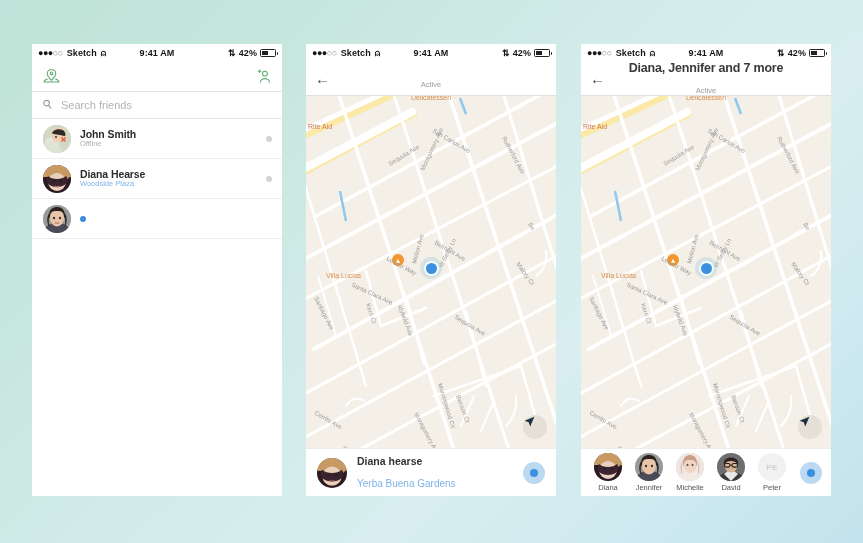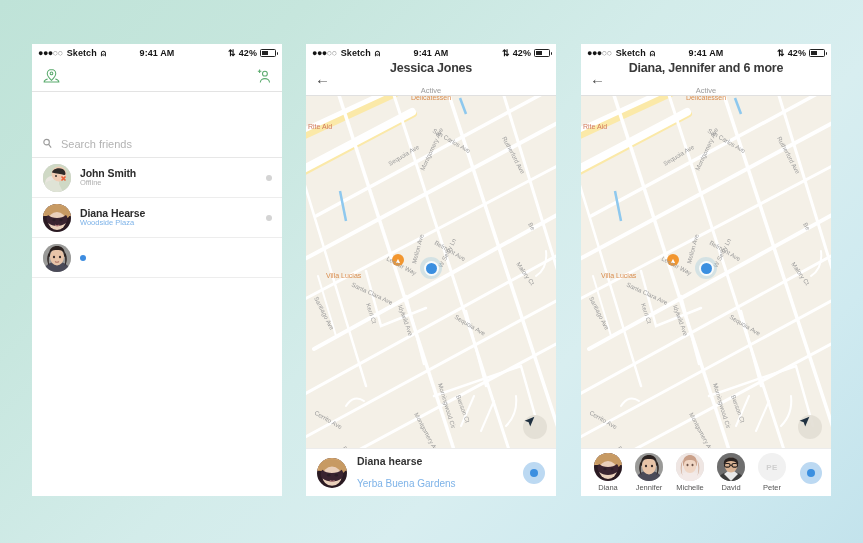--- a/index.html
+++ b/index.html
@@ -79,21 +79,21 @@
   .nav2-stack {
     position: absolute; left: 30px; right: 30px; text-align: center; line-height: 1.05;
   }
   .nav2-title { font-size: 12.5px; color: #3a3a3a; font-weight: bold; letter-spacing: -0.2px; }
   .nav2-sub { font-size: 7.5px; color: #9b9b9b; margin-top: 12px; }
   .back-arrow { font-size: 15px; color: #4a4a4a; line-height: 1; z-index: 2; }
 
   
   .searchbar {
     height: 27px; background: #fff; border-bottom: 1px solid #e7e7e7;
-    display: flex; align-items: center; padding: 0 10px; gap: 8px; margin-top: 39px;
+    display: flex; align-items: center; padding: 0 10px; gap: 8px;
   }
   .search-input {
     border: none; outline: none; background: transparent;
     font-family: "Liberation Sans", sans-serif; font-size: 11px; color: #555; flex: 1;
   }
   .search-input::placeholder { color: #b3b3b3; }
 
   
   .friend-list { background: #fff; }
   .friend-row {
@@ -294,21 +294,20 @@
           <span class="batt-pct">42%</span>
           <span class="batt">
               <span class="batt-fill"></span>
             </span>
         </div>
       </div>
 
       <div class="navbar2">
         <div class="back-arrow">←</div>
         <div class="nav2-stack">
-          <div class="nav2-title">Jessica Jones</div>
           <div class="nav2-sub">Active</div>
         </div>
       </div>
 
       <div class="map">
         <svg width="250" height="355" viewBox="0 0 250 355">
           <rect width="250" height="355" fill="#f4f0e7"></rect>
           <g stroke="#ffffff" fill="none" stroke-linecap="round">
             <path d="M-10 40 L120 -20" stroke-width="9"></path>
             <path d="M-10 44 L120 -16" stroke-width="6" stroke="#fbe9a8"></path>
@@ -412,21 +411,21 @@
           <span class="batt-pct">42%</span>
           <span class="batt">
               <span class="batt-fill"></span>
             </span>
         </div>
       </div>
 
       <div class="navbar2">
         <div class="back-arrow">←</div>
         <div class="nav2-stack">
-          <div class="nav2-title">Diana, Jennifer and 6 more</div>
+          <div class="nav2-title">Diana, Jennifer and 7 more</div>
           <div class="nav2-sub">Active</div>
         </div>
       </div>
 
       <div class="map">
         <svg width="250" height="355" viewBox="0 0 250 355">
           <rect width="250" height="355" fill="#f4f0e7"></rect>
           <g stroke="#ffffff" fill="none" stroke-linecap="round">
             <path d="M-10 40 L120 -20" stroke-width="9"></path>
             <path d="M-10 44 L120 -16" stroke-width="6" stroke="#fbe9a8"></path>

